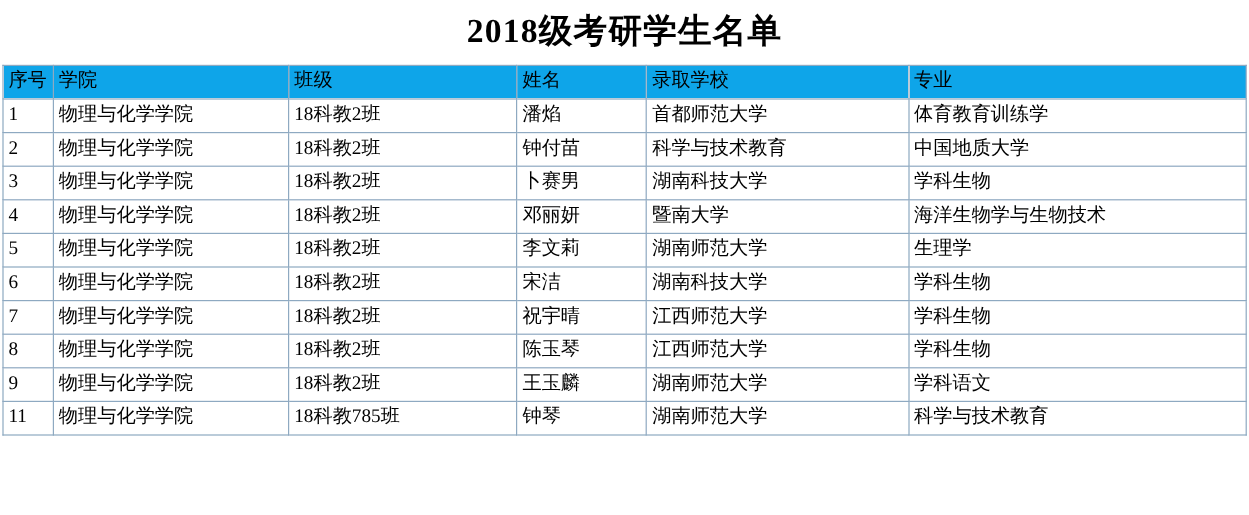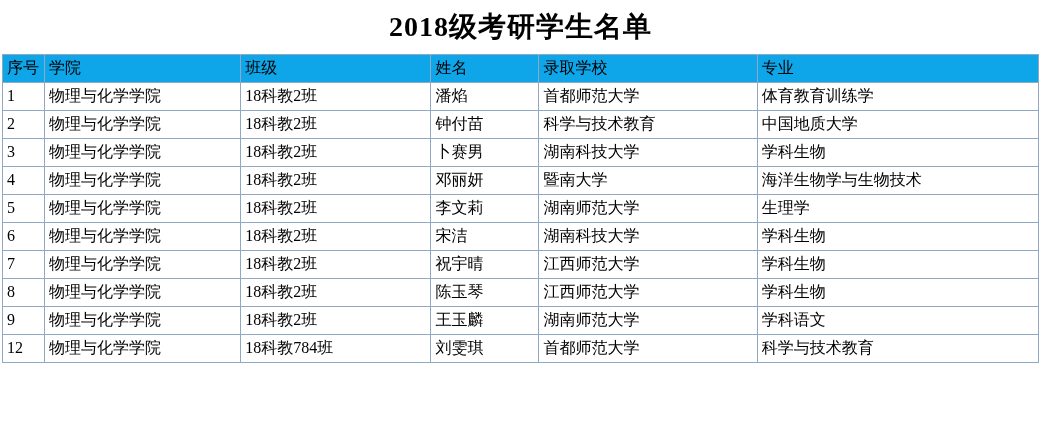--- a/index.html
+++ b/index.html
@@ -156,23 +156,23 @@
         </tr>
         <tr>
           <td>9</td>
           <td>物理与化学学院</td>
           <td>18科教2班</td>
           <td>王玉麟</td>
           <td>湖南师范大学</td>
           <td>学科语文</td>
         </tr>
         <tr>
-          <td>12</td>
+          <td>11</td>
           <td>物理与化学学院</td>
-          <td>18科教784班</td>
-          <td>刘雯琪</td>
-          <td>首都师范大学</td>
+          <td>18科教785班</td>
+          <td>钟琴</td>
+          <td>湖南师范大学</td>
           <td>科学与技术教育</td>
         </tr>
       </tbody>
   </table>
 
 </div>
 
 </body></html>

